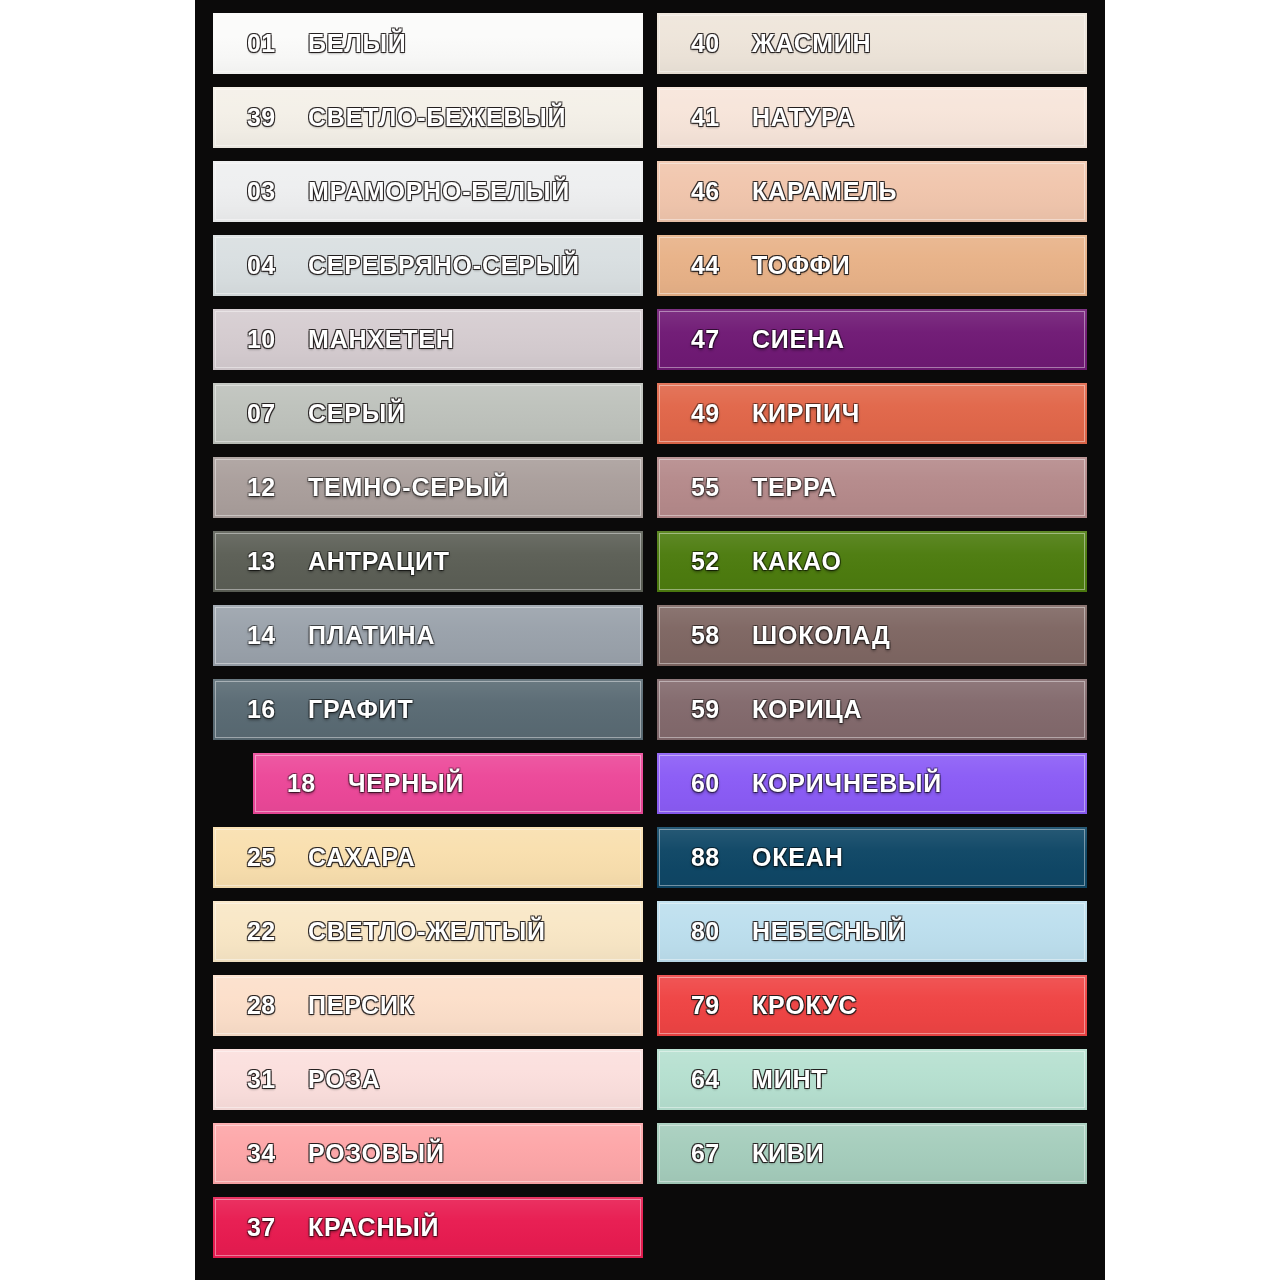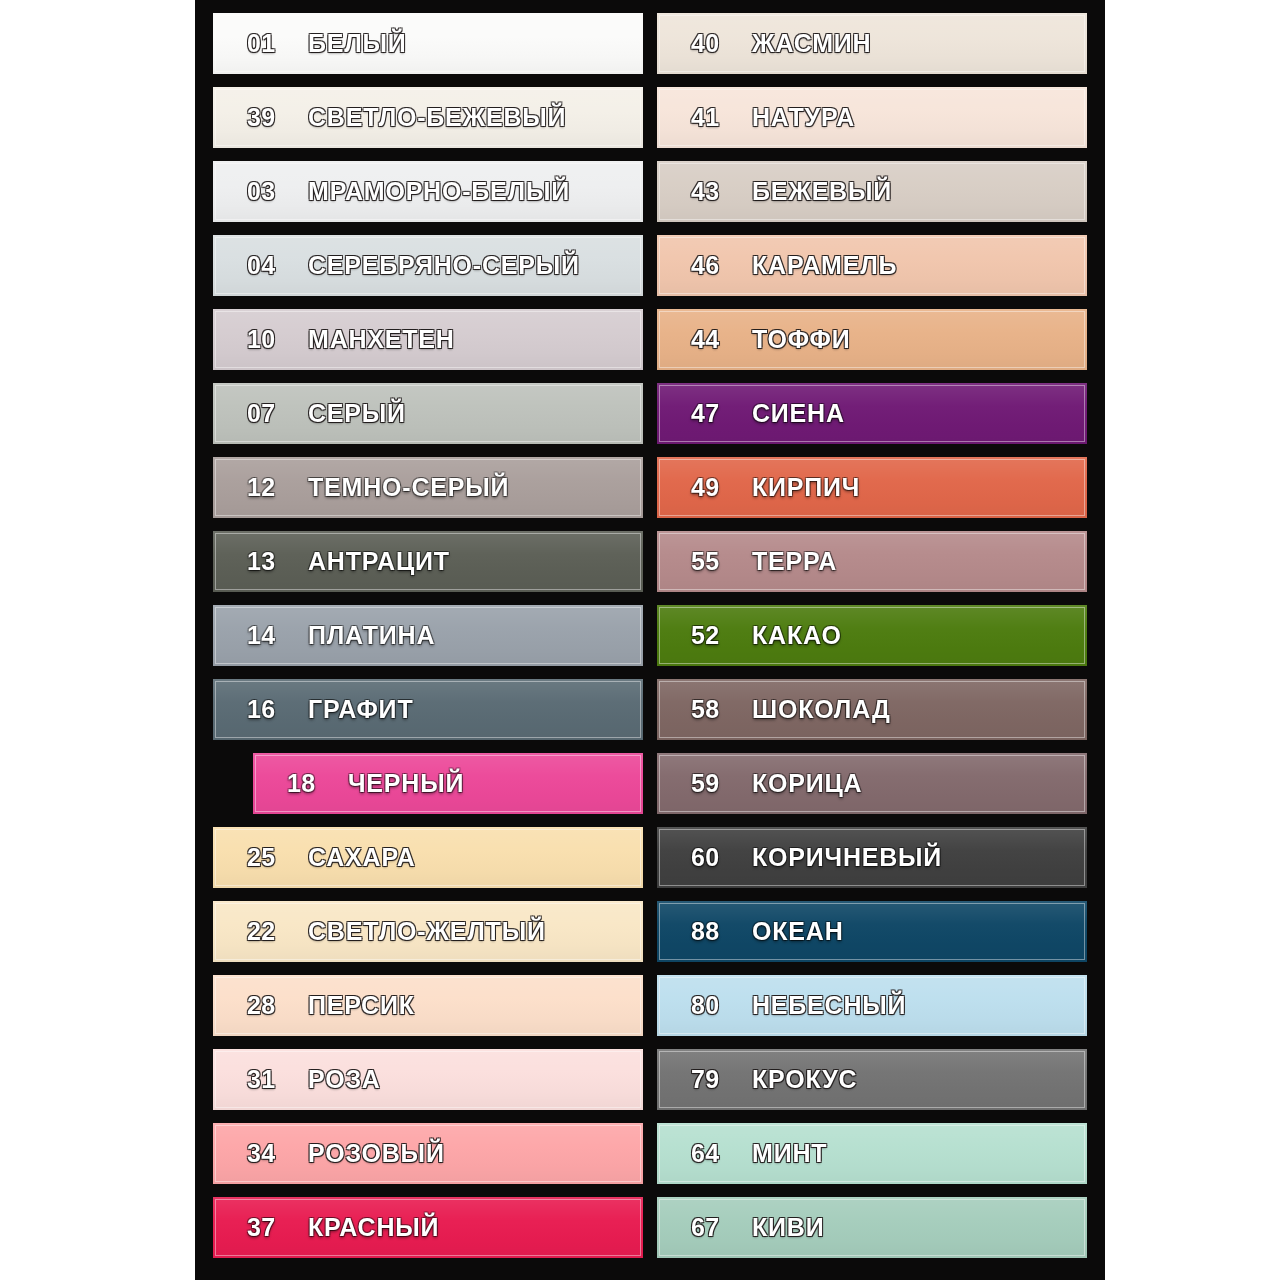--- a/index.html
+++ b/index.html
@@ -195,24 +195,20 @@
       </div>
     <div class="column" id="col-right">
         <div class="swatch" style="background: rgb(238, 229, 218);">
           <span class="code">40</span>
           <span class="name">ЖАСМИН</span>
         </div>
         <div class="swatch" style="background: rgb(247, 229, 218);">
           <span class="code">41</span>
           <span class="name">НАТУРА</span>
         </div>
-        <div class="swatch" style="background: rgb(216, 206, 197);">
-          <span class="code">43</span>
-          <span class="name">БЕЖЕВЫЙ</span>
-        </div>
         <div class="swatch" style="background: rgb(241, 198, 173);">
           <span class="code">46</span>
           <span class="name">КАРАМЕЛЬ</span>
         </div>
         <div class="swatch" style="background: rgb(232, 178, 136);">
           <span class="code">44</span>
           <span class="name">ТОФФИ</span>
         </div>
         <div class="swatch dark" style="background: #701a75;">
           <span class="code">47</span>
@@ -231,33 +227,33 @@
           <span class="name">КАКАО</span>
         </div>
         <div class="swatch dark" style="background: rgb(127, 103, 99);">
           <span class="code">58</span>
           <span class="name">ШОКОЛАД</span>
         </div>
         <div class="swatch dark" style="background: rgb(131, 106, 109);">
           <span class="code">59</span>
           <span class="name">КОРИЦА</span>
         </div>
-        <div class="swatch dark" style="background: #404040;">
+        <div class="swatch dark" style="background: #8b5cf6;">
           <span class="code">60</span>
           <span class="name">КОРИЧНЕВЫЙ</span>
         </div>
         <div class="swatch dark" style="background: rgb(15, 71, 102);">
           <span class="code">88</span>
           <span class="name">ОКЕАН</span>
         </div>
         <div class="swatch" style="background: rgb(189, 223, 238);">
           <span class="code">80</span>
           <span class="name">НЕБЕСНЫЙ</span>
         </div>
-        <div class="swatch" style="background: #737373;">
+        <div class="swatch" style="background: #ef4444;">
           <span class="code">79</span>
           <span class="name">КРОКУС</span>
         </div>
         <div class="swatch" style="background: rgb(182, 224, 208);">
           <span class="code">64</span>
           <span class="name">МИНТ</span>
         </div>
         <div class="swatch" style="background: rgb(165, 205, 188);">
           <span class="code">67</span>
           <span class="name">КИВИ</span>

